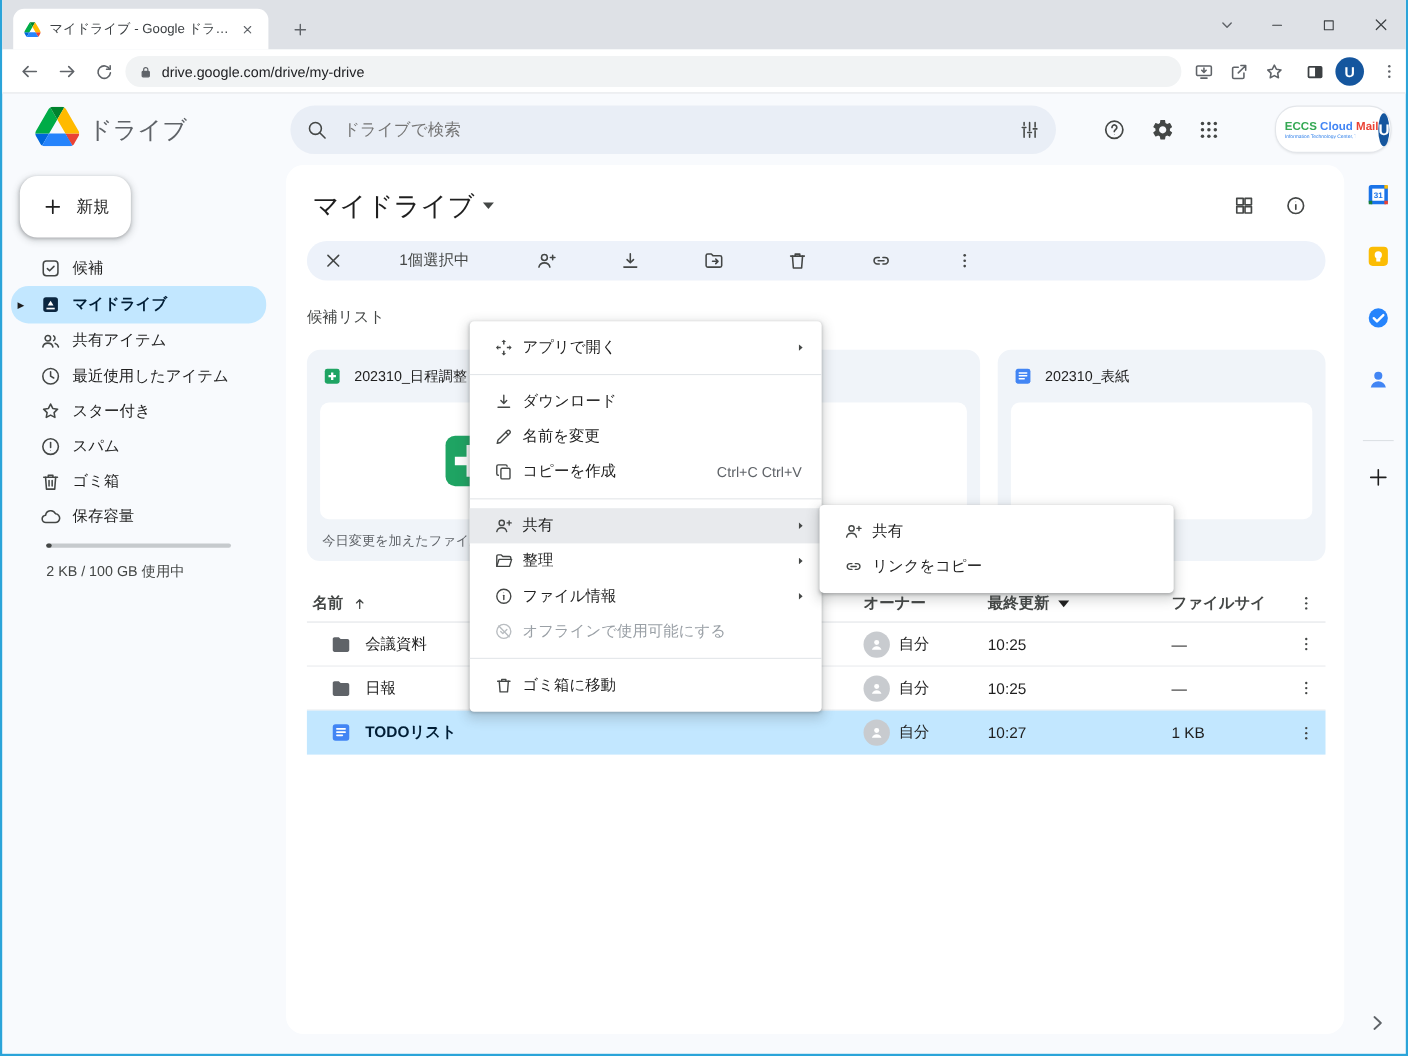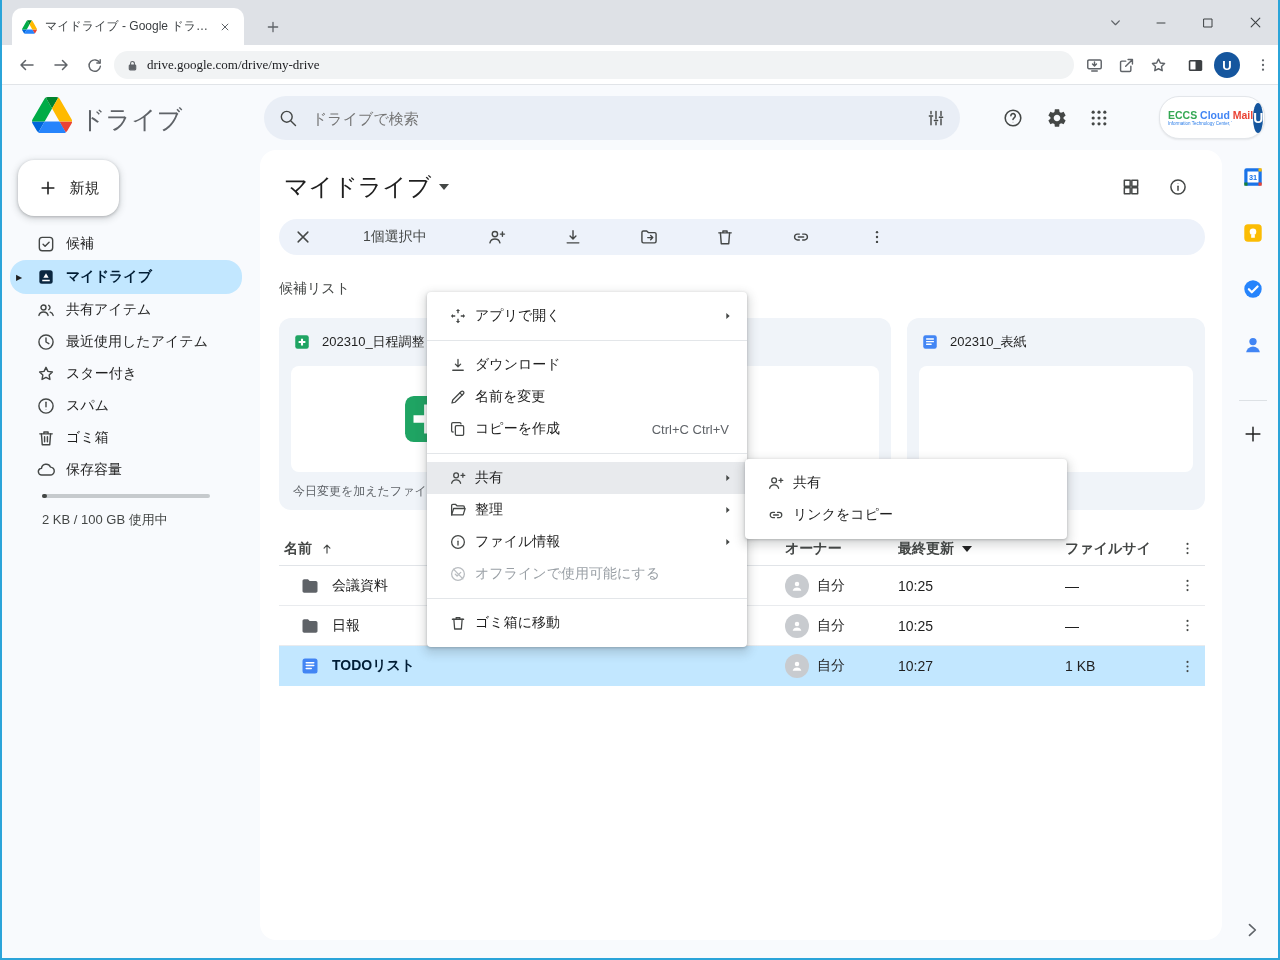--- a/index.html
+++ b/index.html
@@ -18,26 +18,26 @@
   .tab-title{font-size:12px;color:#3c4043;white-space:nowrap;overflow:hidden;text-overflow:ellipsis;flex:1;}
   .tab-close{width:18px;height:18px;display:flex;align-items:center;justify-content:center;border-radius:50%;}
   .newtab{position:absolute;left:258px;top:14px;width:26px;height:26px;display:flex;align-items:center;justify-content:center;}
   .wctl{position:absolute;top:0;height:45px;width:46px;display:flex;align-items:center;justify-content:center;}
 
   
   .navbar{position:absolute;left:0;top:45px;width:100%;height:40px;background:#fff;border-bottom:1px solid #e1e4e8;}
   .nav-ic{position:absolute;top:7px;width:26px;height:26px;display:flex;align-items:center;justify-content:center;color:#5f6368;}
   .urlbar{position:absolute;left:112px;top:6px;width:960px;height:28px;background:#f1f3f4;border-radius:14px;
           display:flex;align-items:center;padding:0 12px;gap:8px;}
-  .url-text{font-size:13px;color:#202124;font-family:Liberation Serif, serif;}
+  .url-text{font-size:13px;color:#202124;}
   .avatarU{border-radius:50%;background:#15569E;color:#fff;display:flex;align-items:center;justify-content:center;font-weight:bold;}
 
   
   .dlogo{position:absolute;left:30px;top:97px;}
-  .dname{position:absolute;left:78px;top:103px;font-size:25px;color:#5f6368;}
+  .dname{position:absolute;left:78px;top:103px;font-size:22px;color:#5f6368;}
   .searchbar{position:absolute;left:262px;top:96px;width:696px;height:44px;background:#e9eef6;border-radius:22px;
              display:flex;align-items:center;padding:14px 14px;gap:12px;}
   .searchbar input{border:none;background:transparent;outline:none;flex:1;font-size:15px;color:#1f1f1f;
              font-family:"Liberation Sans","DejaVu Sans",sans-serif;}
   .hdr-ic{position:absolute;top:106px;width:24px;height:24px;display:flex;align-items:center;justify-content:center;}
   .acctbox{position:absolute;left:1157px;top:96px;width:106px;height:43px;background:#fff;border:1px solid #e3e6ea;
            border-radius:20px;box-shadow:0 1px 2px rgba(0,0,0,.08);display:flex;align-items:center;padding:0 4px;}
   .brand{font-size:10.5px;font-weight:bold;line-height:11px;white-space:nowrap;}
   .brand-sub{font-size:4.5px;color:#2b7de9;white-space:nowrap;overflow:hidden;width:64px;}
 

